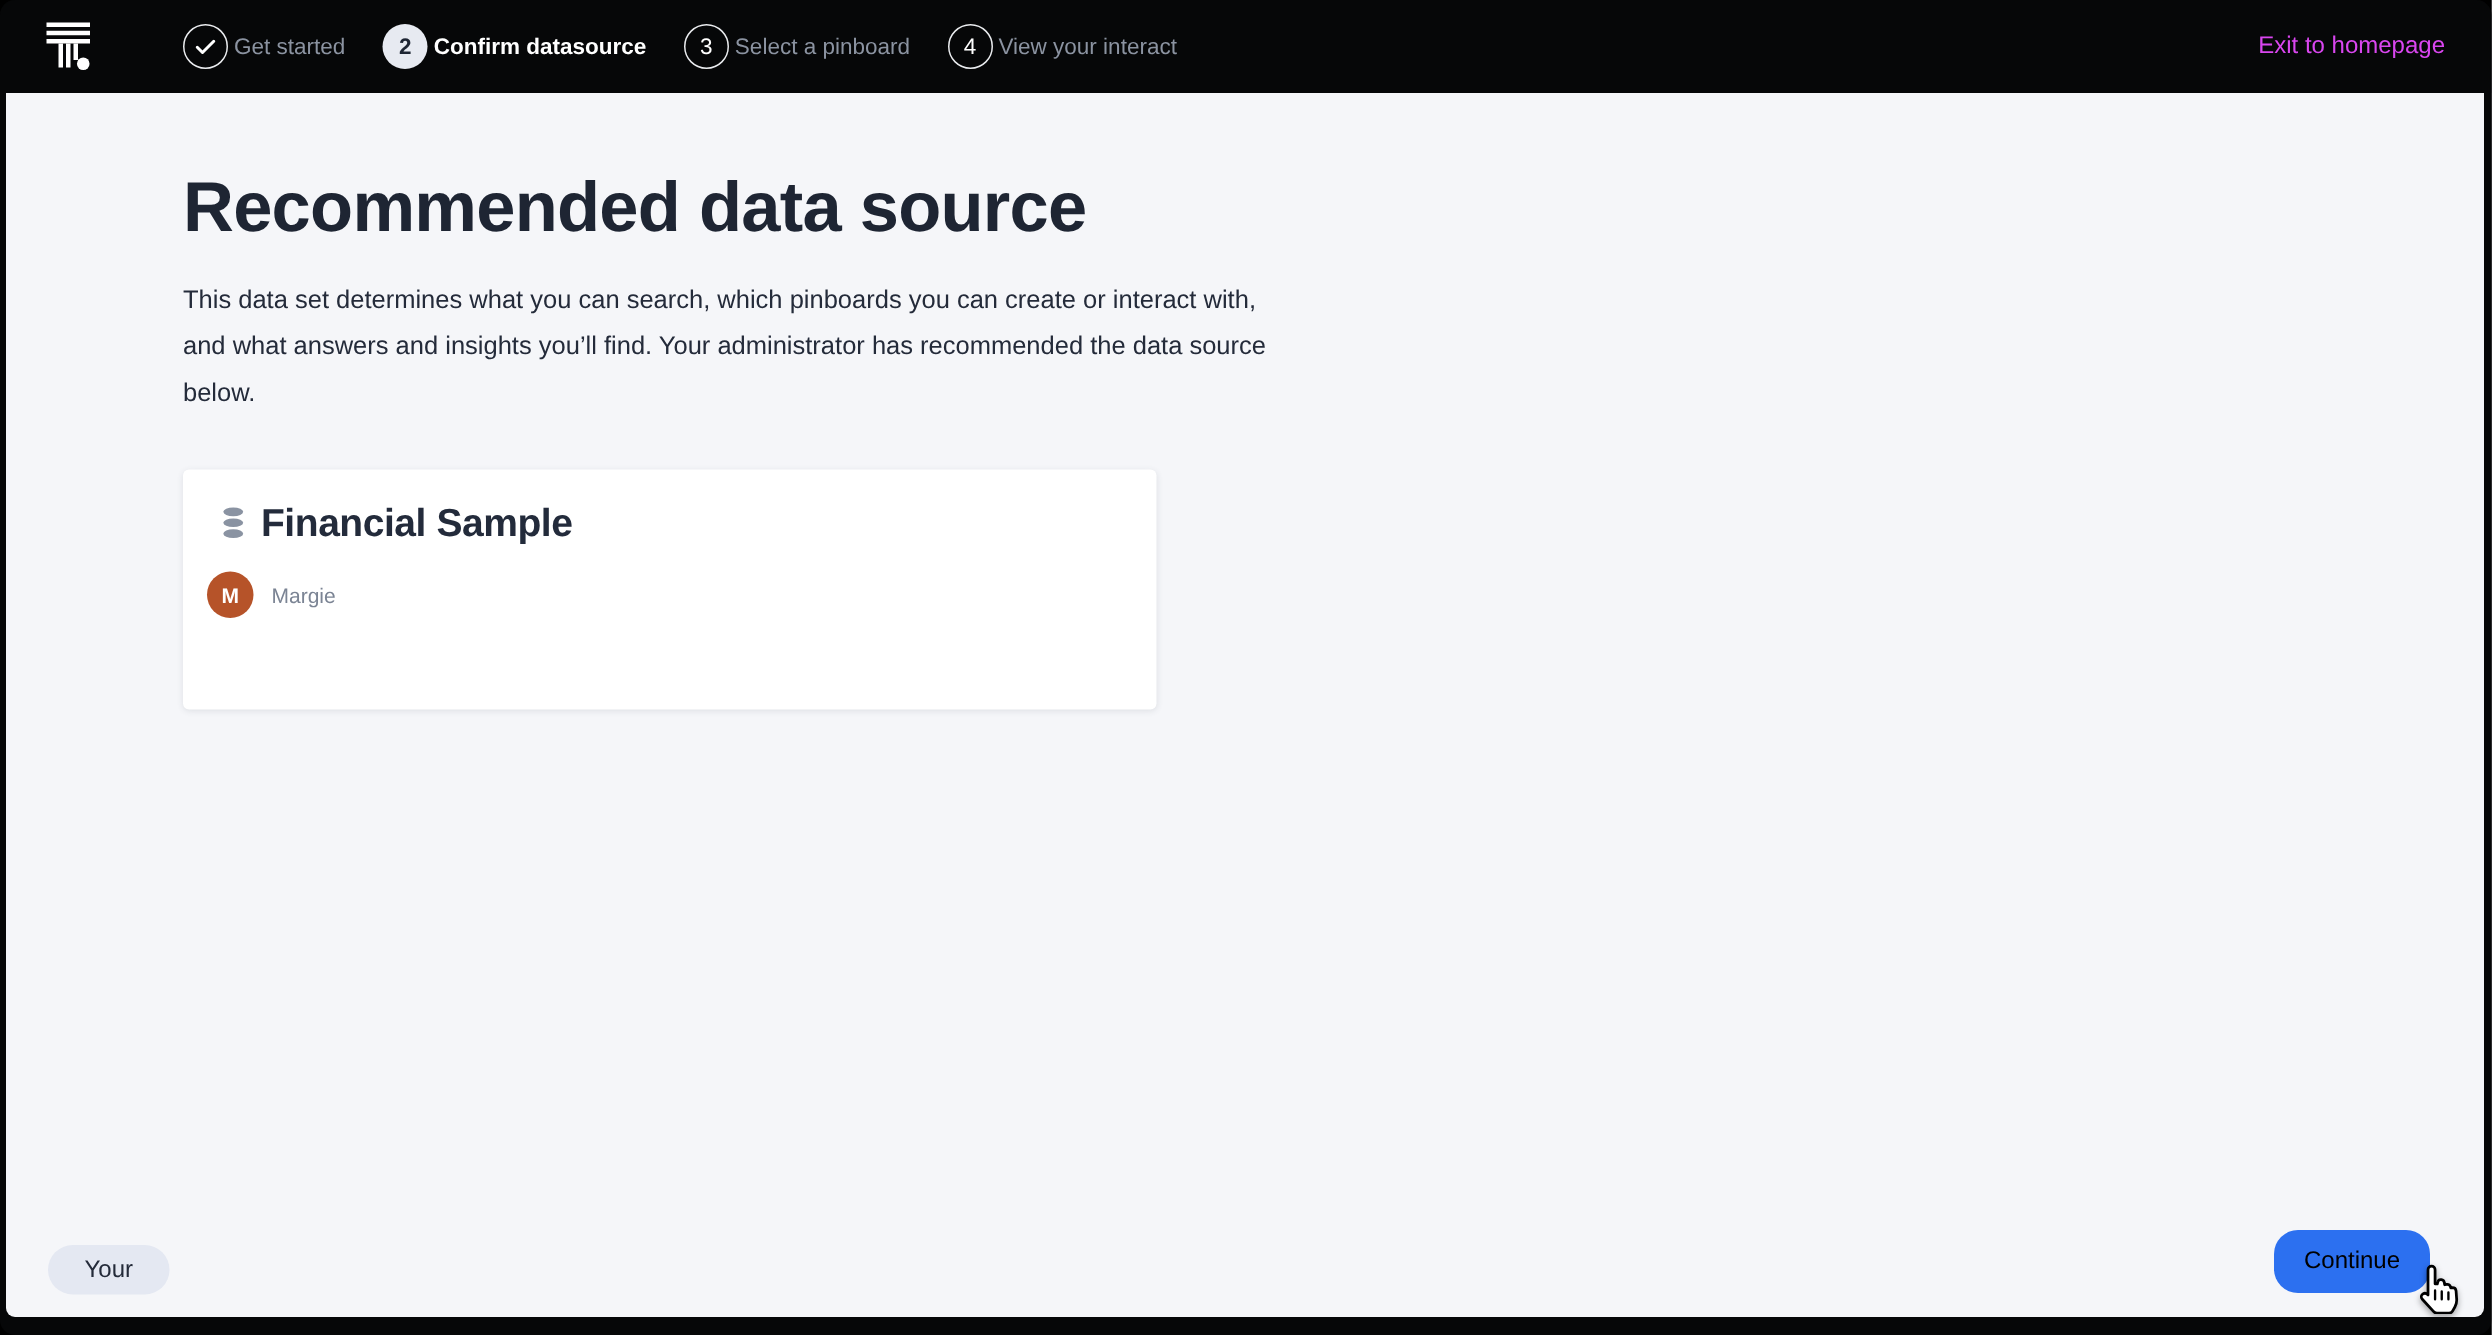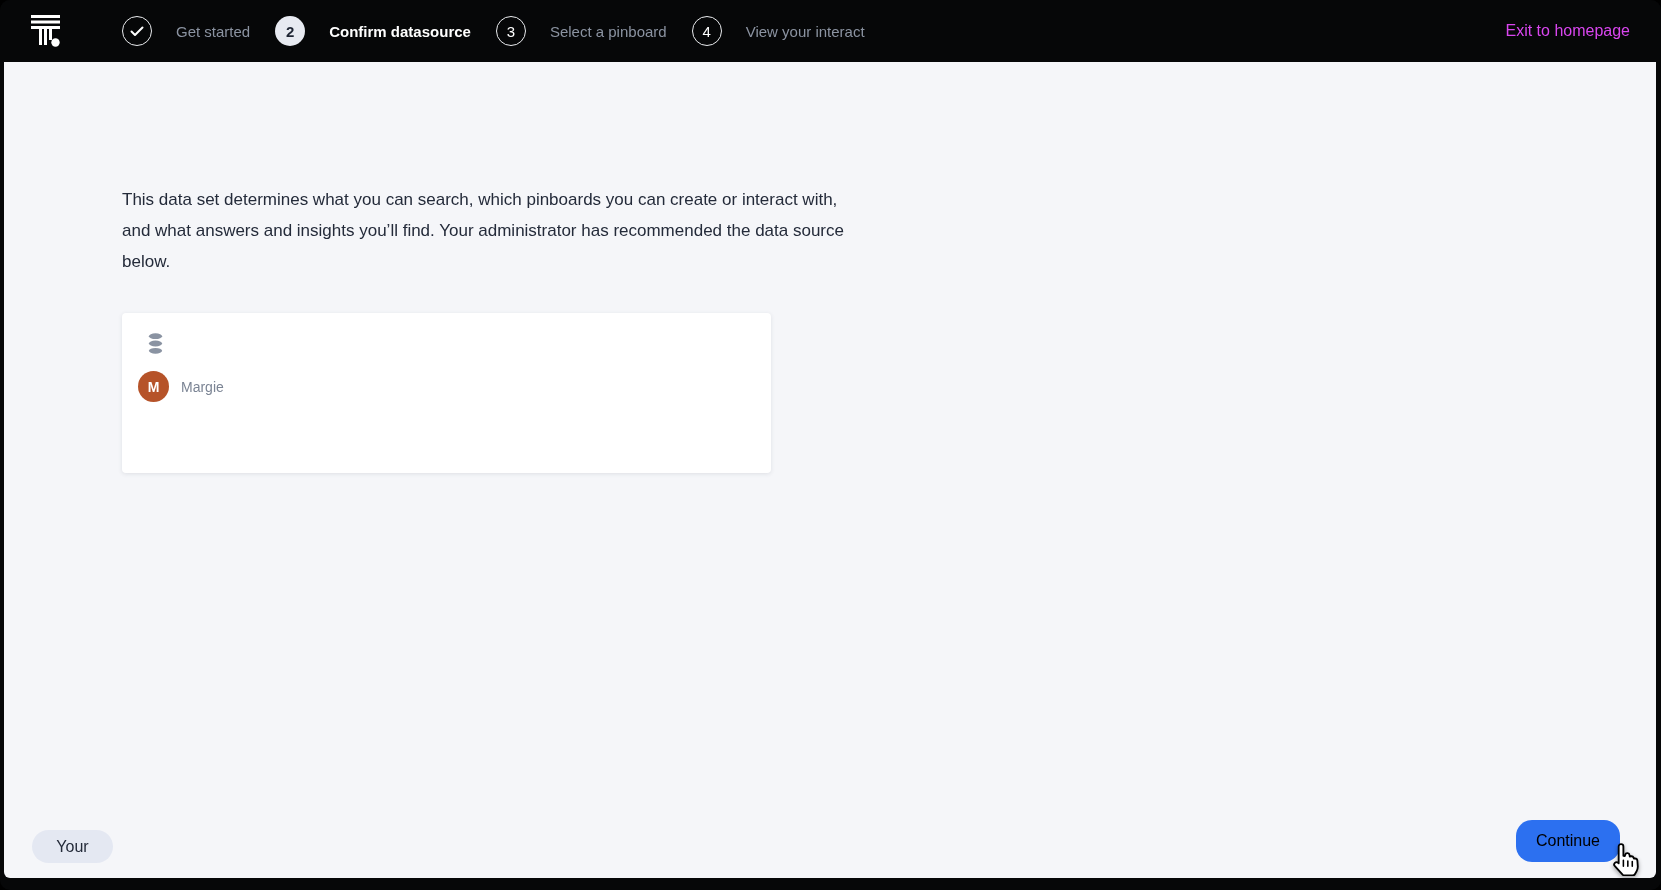--- a/index.html
+++ b/index.html
@@ -17,21 +17,21 @@
   
   .topbar {
     position:absolute; top:0; left:0; right:0; height:62px;
     background:#060708;
     display:flex; align-items:center;
     padding:0 31px 0 29px;
   }
   .logo { width:34px; height:38px; flex:0 0 auto; cursor:pointer; }
 
   .stepper { display:flex; align-items:center; gap:25px; margin-left:59px; }
-  .step { display:flex; align-items:center; gap:24px; cursor:pointer; }
+  .step { display:flex; align-items:center; gap:4px; cursor:pointer; }
   .step-circle {
     width:30px; height:30px; border-radius:50%;
     display:flex; align-items:center; justify-content:center;
     font-size:15px; flex:0 0 auto;
   }
   .step-circle.outline { border:1.6px solid #e9ebee; color:#fff; }
   .step-circle.active  { background:#e7eaf1; color:#1e2533; font-weight:700; }
   .step-label { font-size:15px; color:#8b93a1; white-space:nowrap; }
   .step.active .step-label { color:#ffffff; font-weight:700; }
 
@@ -134,32 +134,34 @@
         <span class="step-circle outline">4</span>
         <span class="step-label">View your interact</span>
       </div>
     </nav>
 
     <a class="exit-link">Exit to homepage</a>
   </header>
 
   <main class="content">
 
+    <h1 class="page-title">Recommended data source</h1>
 
     <p class="page-desc">This data set determines what you can search, which pinboards you can create or interact with, and what answers and insights you’ll find. Your administrator has recommended the data source below.</p>
 
     <section class="card">
       <div class="card-title-row">
         <span class="db-icon">
           <svg width="15" height="21" viewBox="0 0 15 21" xmlns="http://www.w3.org/2000/svg">
             <ellipse cx="7.5" cy="3.2" rx="6.6" ry="2.9" fill="#8a93a2"></ellipse>
             <ellipse cx="7.5" cy="10.5" rx="6.6" ry="2.9" fill="#8a93a2"></ellipse>
             <ellipse cx="7.5" cy="17.8" rx="6.6" ry="2.9" fill="#8a93a2"></ellipse>
           </svg>
         </span>
+        <span class="card-title">Financial Sample</span>
       </div>
       <div class="owner-row">
         <span class="avatar">M</span>
         <span class="owner-name">Margie</span>
       </div>
     </section>
 
     <button class="back-btn">Your</button>
     <button class="continue-btn">Continue</button>
 

